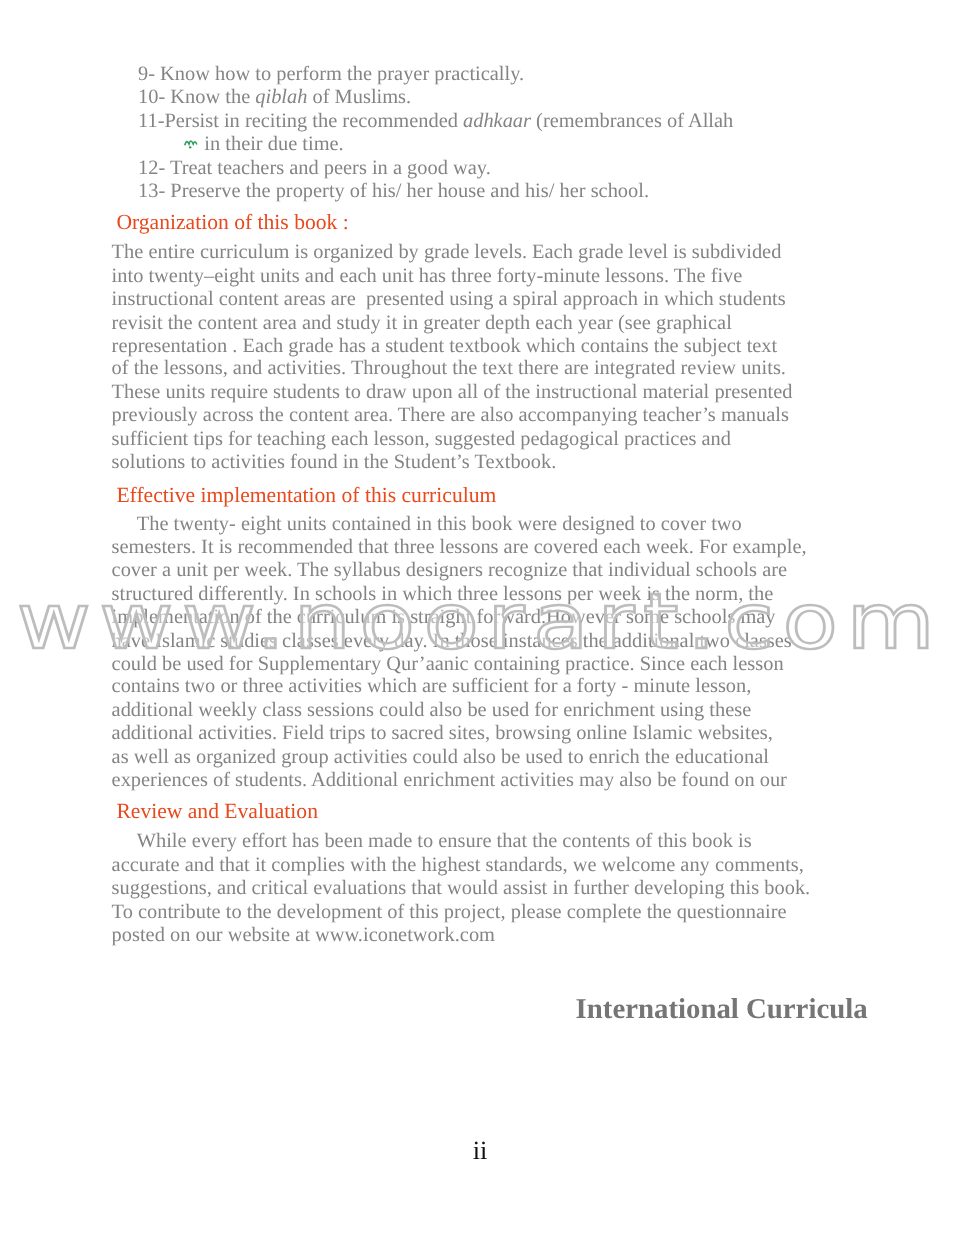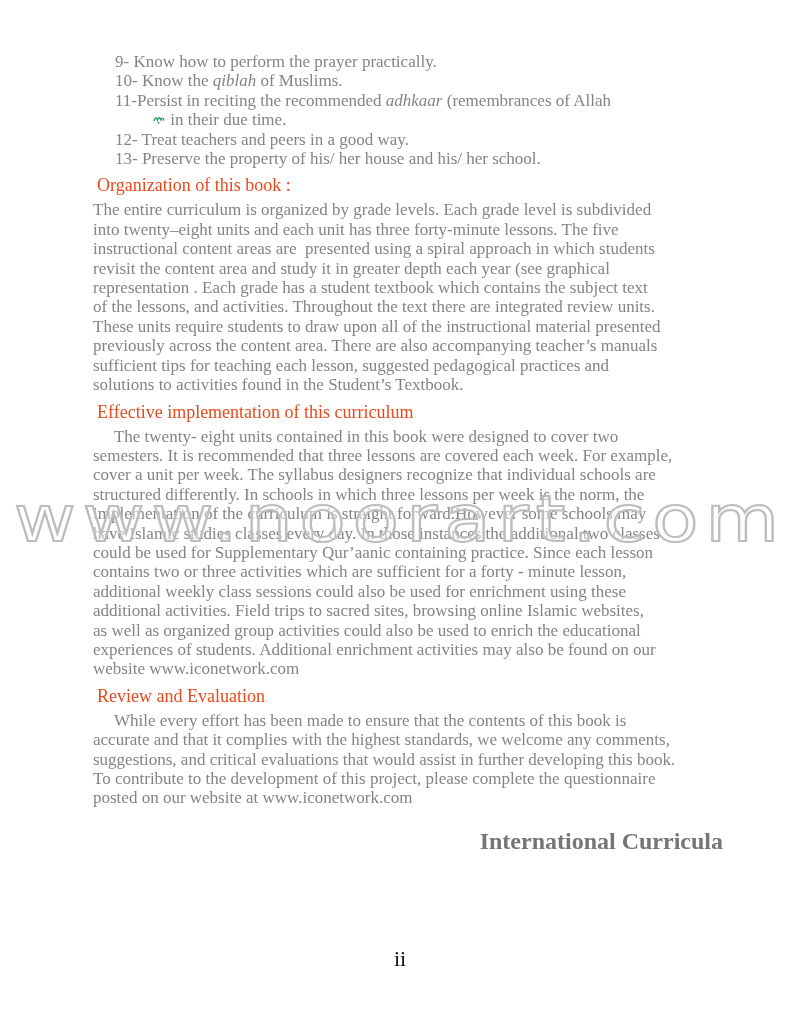--- a/index.html
+++ b/index.html
@@ -114,21 +114,20 @@
         <div class="line">cover a unit per week. The syllabus designers recognize that individual schools are</div>
         <div class="line">structured differently. In schools in which three lessons per week is the norm, the</div>
         <div class="line">implementation of the curriculum is straight forward.However some schools may</div>
         <div class="line">have Islamic studies classes every day. In those instances the additional two classes</div>
         <div class="line">could be used for Supplementary Qur’aanic containing practice. Since each lesson</div>
         <div class="line">contains two or three activities which are sufficient for a forty - minute lesson,</div>
         <div class="line">additional weekly class sessions could also be used for enrichment using these</div>
         <div class="line">additional activities. Field trips to sacred sites, browsing online Islamic websites,</div>
         <div class="line">as well as organized group activities could also be used to enrich the educational</div>
         <div class="line">experiences of students. Additional enrichment activities may also be found on our</div>
-        <div class="line">website www.iconetwork.com</div>
       </div>
       <div class="section">
         <div class="sec-gap"></div>
         <div class="section-heading">Review and Evaluation</div>
         <div class="line">     While every effort has been made to ensure that the contents of this book is</div>
         <div class="line">accurate and that it complies with the highest standards, we welcome any comments,</div>
         <div class="line">suggestions, and critical evaluations that would assist in further developing this book.</div>
         <div class="line">To contribute to the development of this project, please complete the questionnaire</div>
         <div class="line">posted on our website at www.iconetwork.com</div>
       </div>

